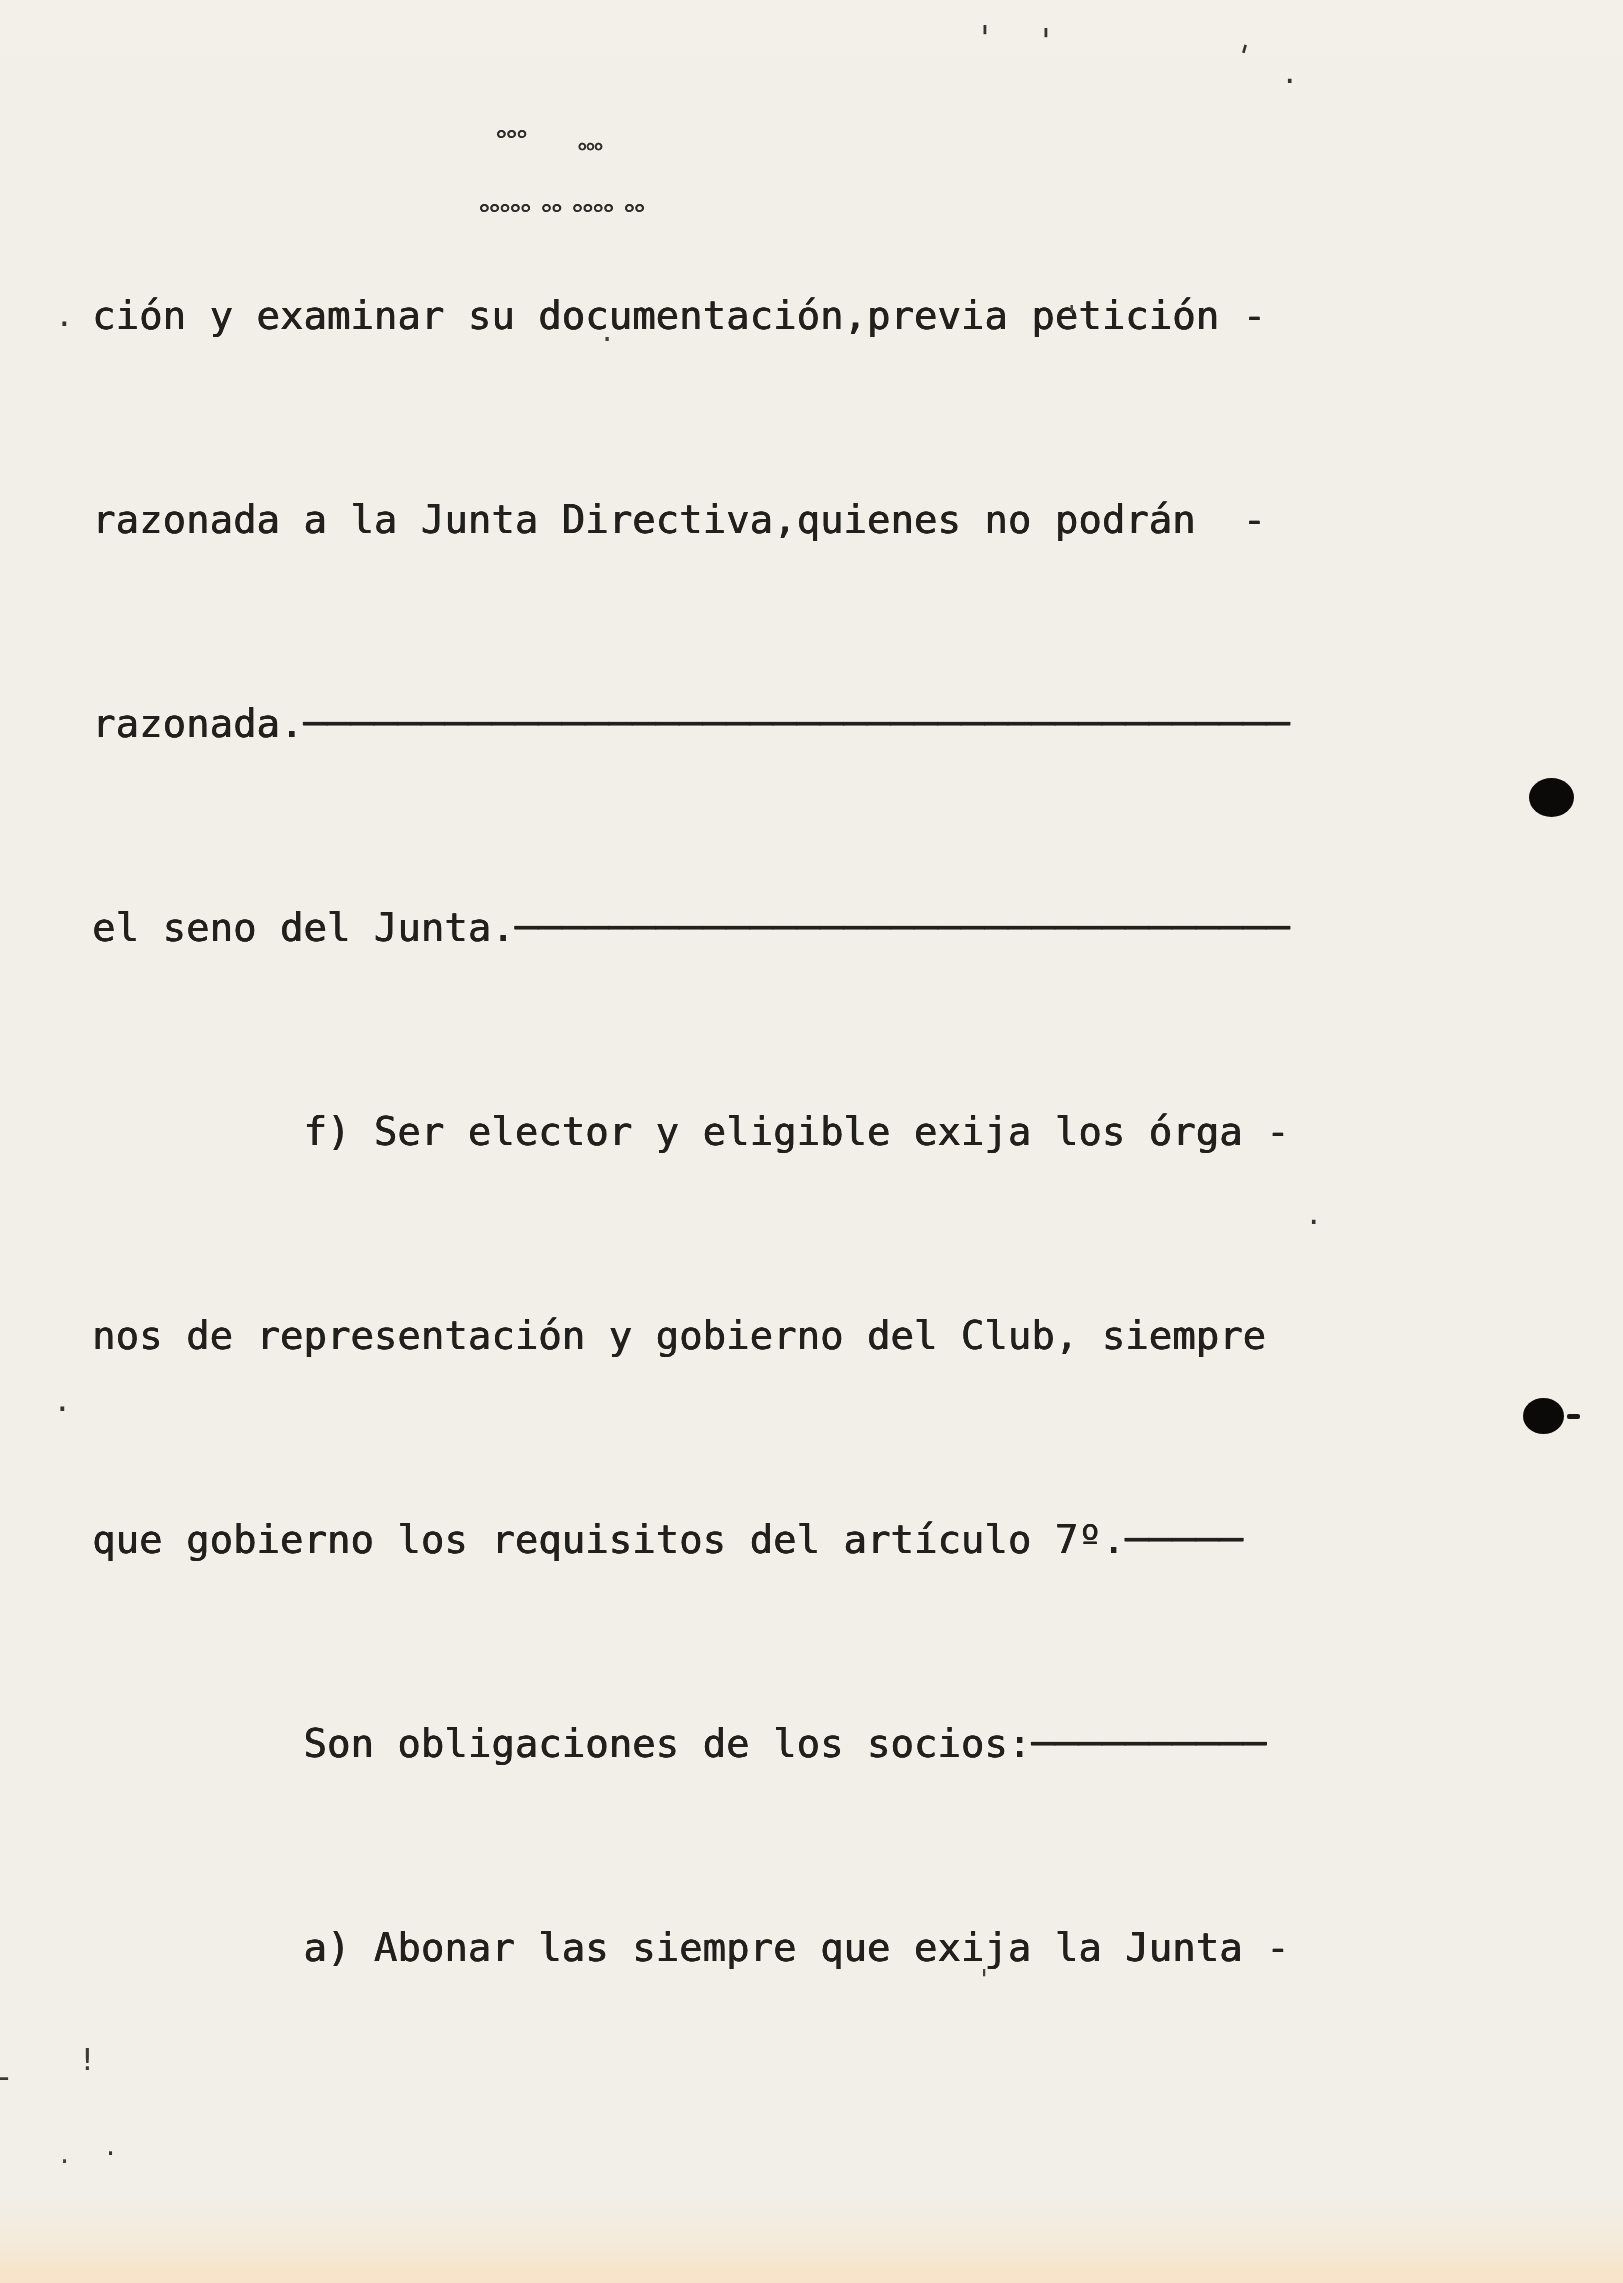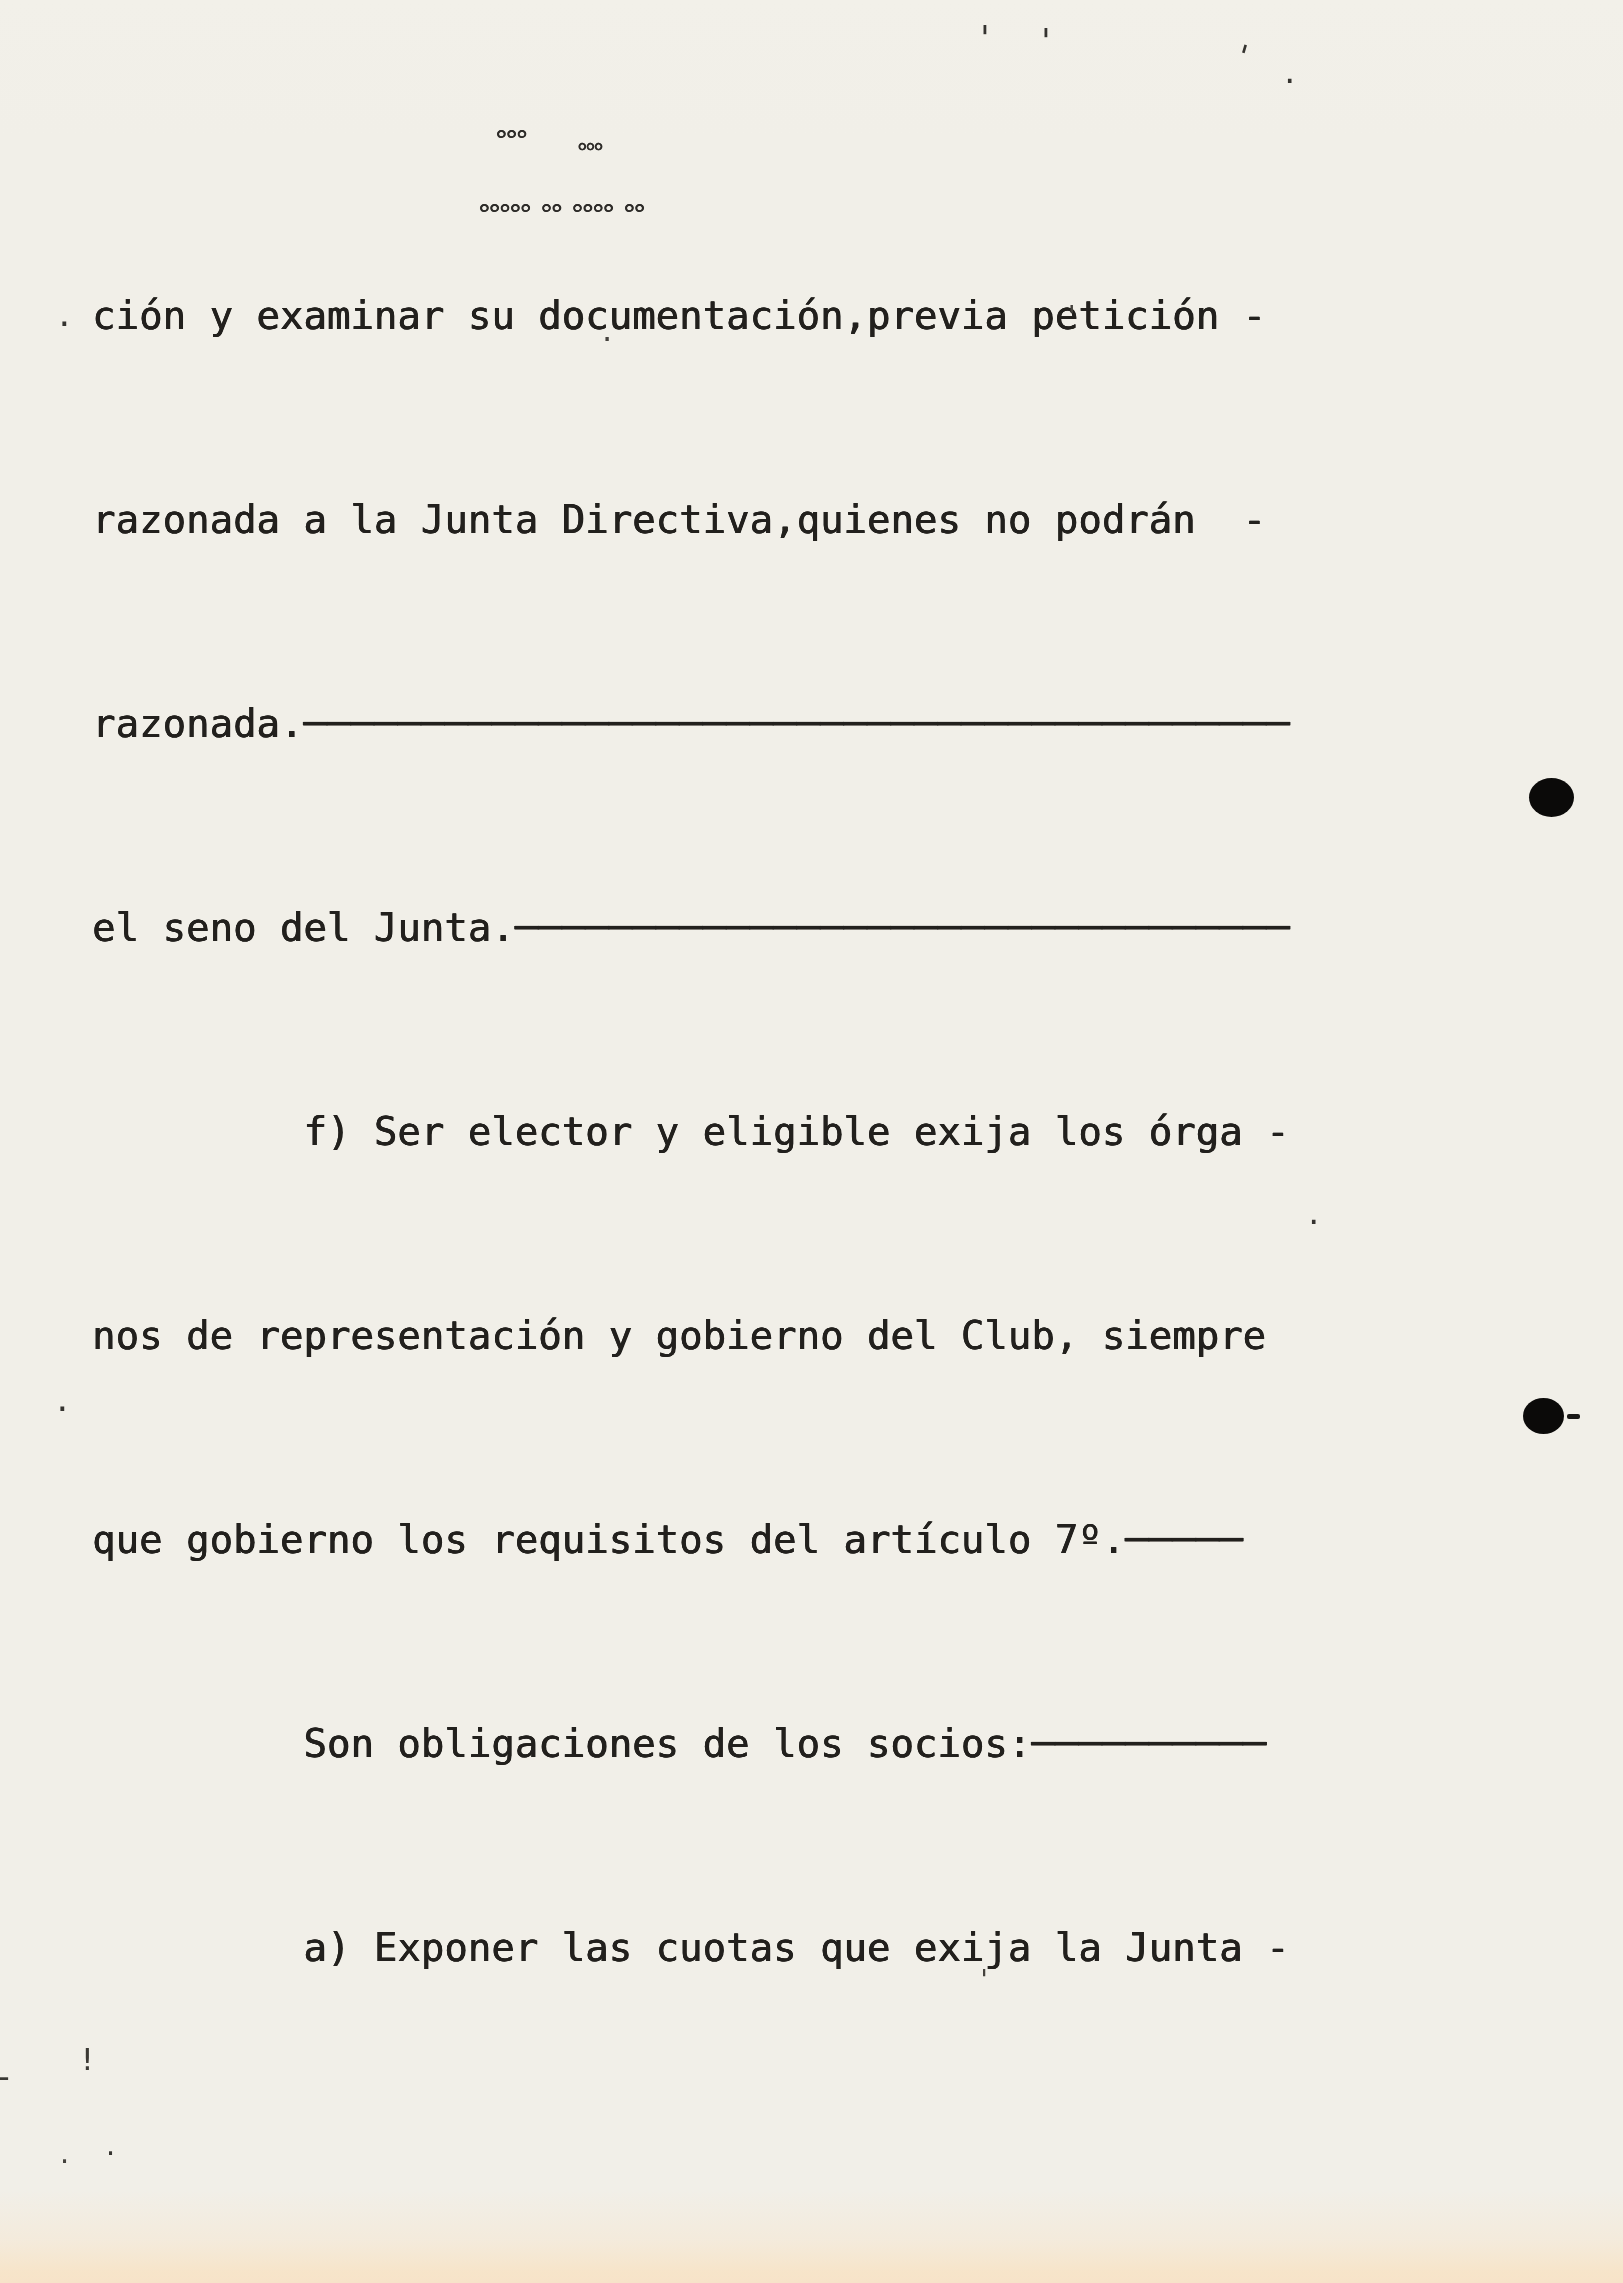--- a/index.html
+++ b/index.html
@@ -63,21 +63,21 @@
 
   <div class="text-block">
     <div class="tl"><span>ción y examinar su documentación,previa petición -</span></div>
     <div class="tl"><span>razonada a la Junta Directiva,quienes no podrán  -</span></div>
     <div class="tl"><span>razonada.──────────────────────────────────────────</span></div>
     <div class="tl"><span>el seno del Junta.─────────────────────────────────</span></div>
     <div class="tl"><span>         f) Ser elector y eligible exija los órga -</span></div>
     <div class="tl"><span>nos de representación y gobierno del Club, siempre</span></div>
     <div class="tl"><span>que gobierno los requisitos del artículo 7º.─────</span></div>
     <div class="tl"><span>         Son obligaciones de los socios:──────────</span></div>
-    <div class="tl"><span>         a) Exponer las cuotas que exija la Junta -</span></div>
+    <div class="tl"><span>         a) Abonar las siempre que exija la Junta -</span></div>
     
     
     
     
     
     
     
     
     
     

